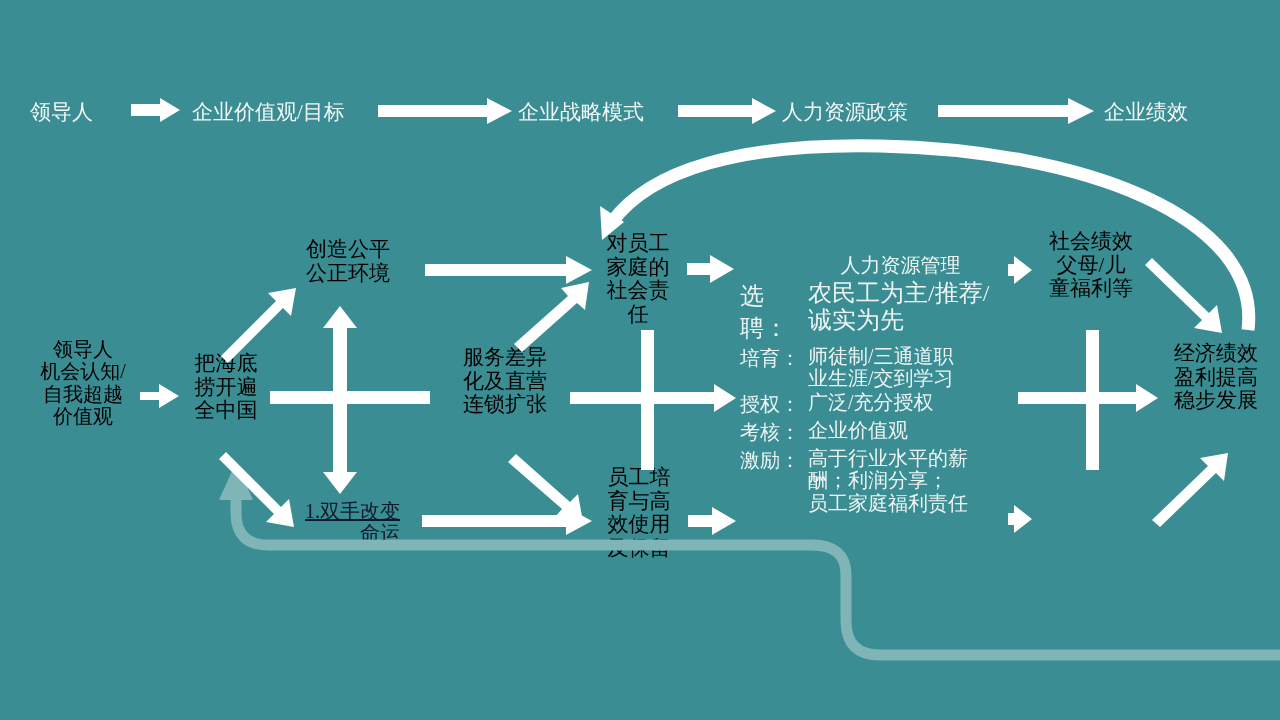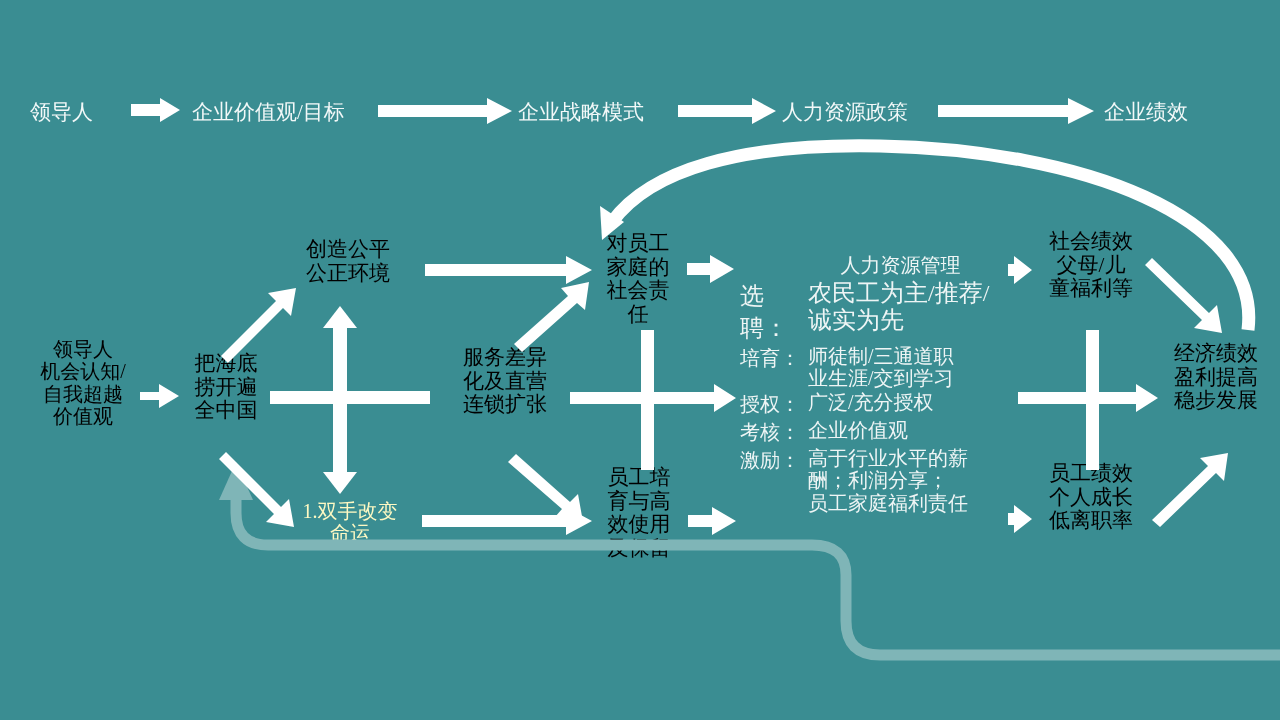--- a/index.html
+++ b/index.html
@@ -9,21 +9,21 @@
     font-family:"Liberation Serif","DejaVu Serif",serif;
     color:#eef5f5;
     position:relative;
   }
   #canvas{position:absolute;inset:0;width:1280px;height:512px;}
   svg.layer{position:absolute;left:0;top:0;width:1280px;height:720px;pointer-events:none;}
   .node{position:absolute;color:#000000;line-height:1.12;white-space:pre-line;}
   .ctr{text-align:center;}
   .toprow{position:absolute;top:90px;left:0;width:1280px;height:44px;}
   .toplabel{position:absolute;font-size:21px;color:#f2f8f8;white-space:nowrap;top:0;line-height:44px;}
-  .link{color:#fef9c3;}
+  .link{color:#0f172a;text-decoration:underline;text-align:right;}
   .nodewrap{position:absolute;}
 </style>
 </head>
 <body style="background: rgb(58, 141, 146);">
 
 <div id="canvas">
 
   <div class="toprow">
     <div class="toplabel" style="left:30px;">领导人</div>
     <div class="toplabel" style="left:192px;">企业价值观/目标</div>
@@ -49,23 +49,20 @@
 家庭的
 社会责
 任</div>
   <div class="node ctr" style="left:598px; top:466px; width:82px;  font-size:21px;">员工培
 育与高
 效使用
 及保留</div>
   <div class="node ctr" style="left:1032px;top:230px; width:118px; font-size:21px;">社会绩效
 父母/儿
 童福利等</div>
-  <div class="node ctr" style="left:1032px;top:462px; width:118px; font-size:21px;">员工绩效
-个人成长
-低离职率</div>
   <div class="node ctr" style="left:1158px;top:342px; width:116px; font-size:21px;">经济绩效
 盈利提高
 稳步发展</div>
 
   <div class="nodewrap" style="left:740px; top:252px; width:285px;">
     <div style="font-size:20px;text-align:center;padding-left:36px;">人力资源管理</div>
     <div style="display:flex;font-size:24px;margin-top:1px;">
       <span style="flex:0 0 68px;">选聘：</span>
       <span style="flex:1;white-space:pre-line;line-height:1.12;">农民工为主/推荐/
 诚实为先</span>

